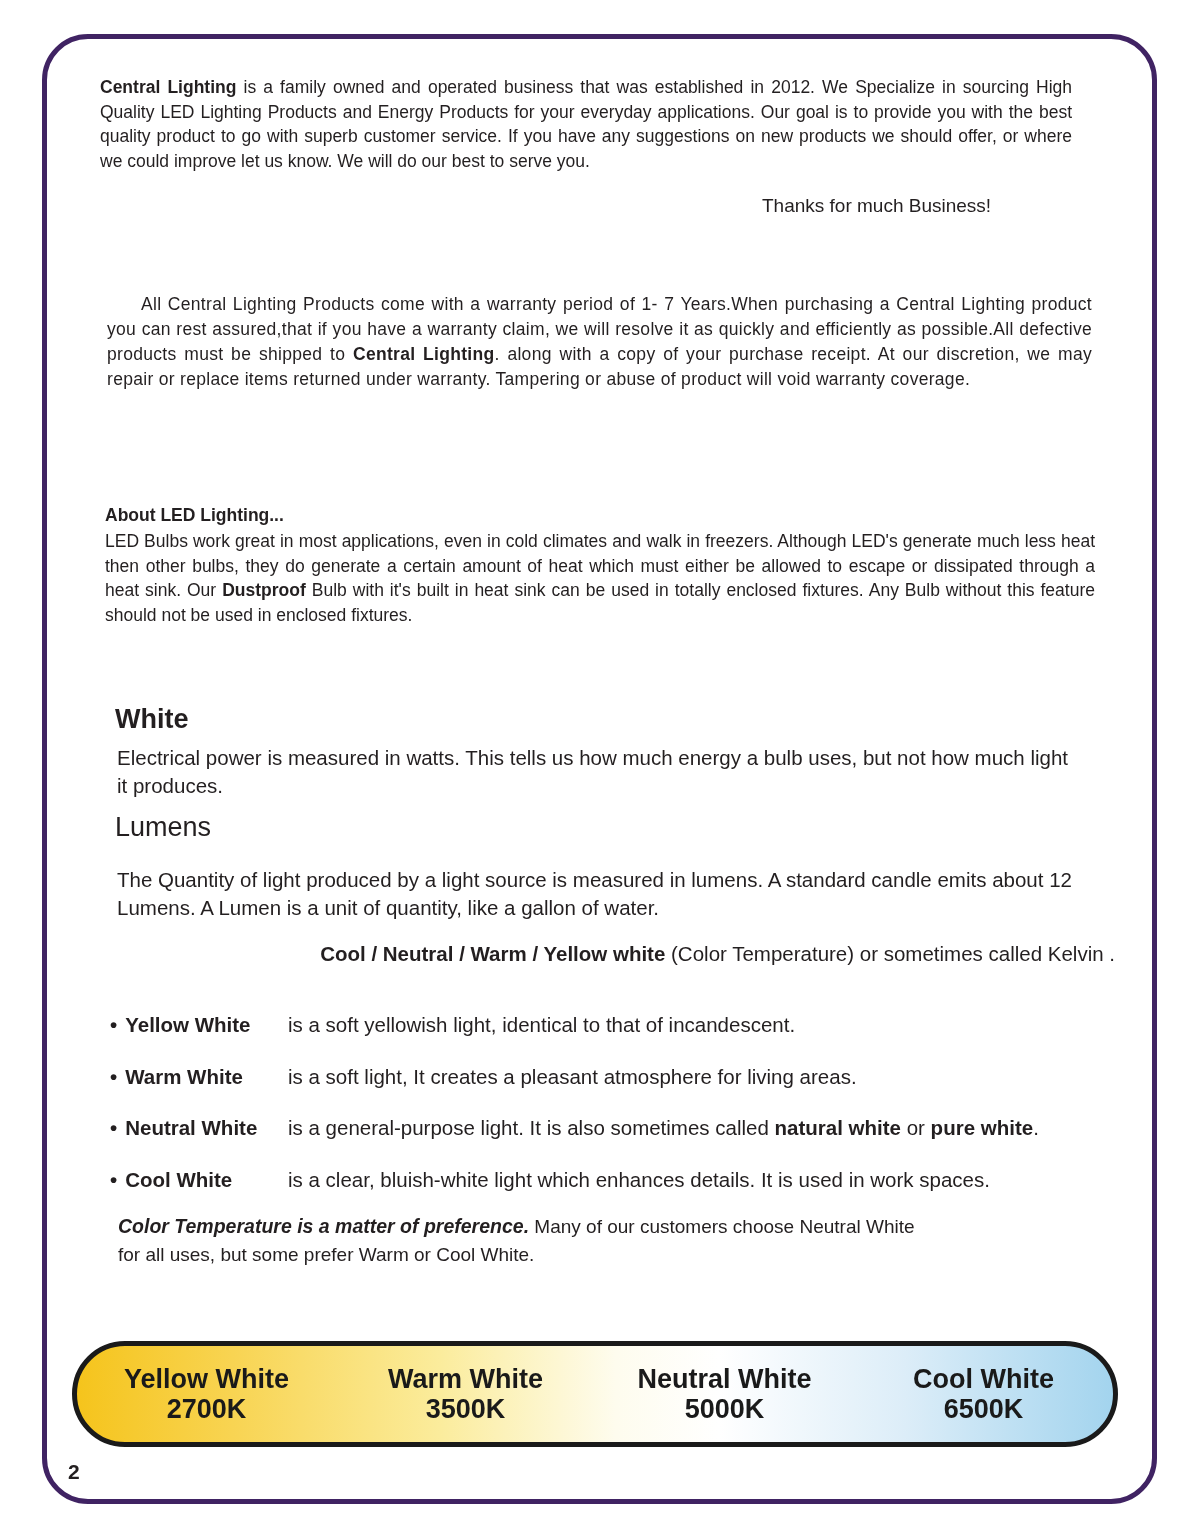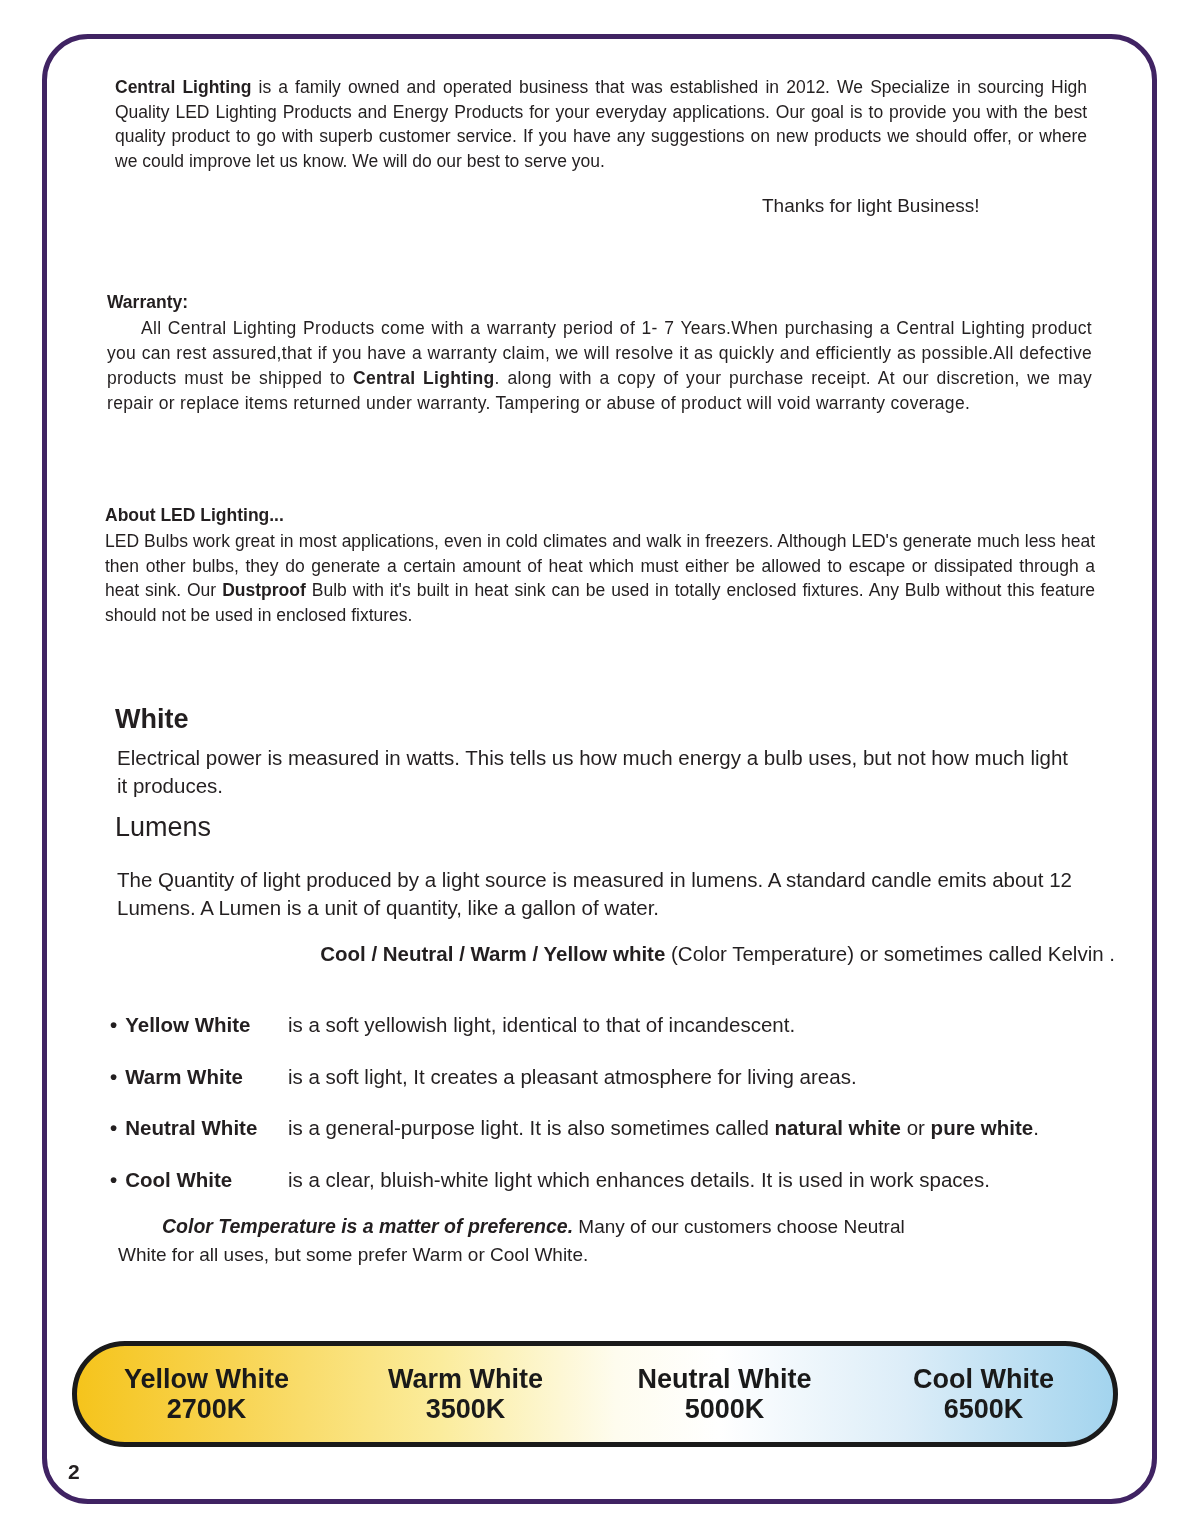--- a/index.html
+++ b/index.html
@@ -18,21 +18,21 @@
     left: 42px; top: 34px;
     width: 1115px; height: 1470px;
     border: 5px solid #402363;
     border-radius: 46px;
     pointer-events: none;
   }
 
   .abs { position: absolute; }
 
   .intro {
-    left: 115px; top: 75px; width: 972px;
+    left: 100px; top: 75px; width: 972px;
     font-size: 17.5px; line-height: 24.7px;
     text-align: justify;
   }
   .thanks {
     left: 762px; top: 195px;
     font-size: 19px;
   }
 
   .section-sm h3 {
     font-size: 17.5px; font-weight: bold; margin-bottom: 3px;
@@ -58,21 +58,21 @@
   .kelvin-line b { font-weight: bold; }
 
   .bullet-list { left: 110px; top: 1012px; width: 1035px; }
   .bullet-item { display: flex; margin-bottom: 26.5px; font-size: 20.5px; line-height: 25px; }
   .bullet-term { flex: 0 0 178px; font-weight: bold; white-space: nowrap; }
   .bullet-term::before { content: "\2022"; font-weight: bold; margin-right: 8px; }
   .bullet-desc { flex: 1; }
   .bullet-desc b { font-weight: bold; }
 
   .preference { left: 118px; top: 1212px; width: 800px; font-size: 19px; line-height: 28px; }
-  .preference .lead { font-weight: bold; font-style: italic; font-size: 19.5px; margin-left: 44px; }
+  .preference .lead { font-weight: bold; font-style: italic; font-size: 19.5px; }
 
   .temp-bar {
     left: 72px; top: 1341px;
     width: 1046px; height: 106px;
     border: 5px solid #1a1a1a;
     border-radius: 53px;
     display: flex;
     align-items: center;
     
     background: #fff;
@@ -88,24 +88,23 @@
 
   .page-number { left: 68px; top: 1460px; font-size: 21px; font-weight: bold; }
 </style>
 </head>
 <body>
 
 <div class="page-border" style="border-color: rgb(64, 35, 99);"></div>
 
 <p class="abs intro"><b>Central Lighting</b><span> is a family owned and operated business that was established in 2012. We Specialize in sourcing High Quality LED Lighting Products and Energy Products for your everyday applications. Our goal is to provide you with the best quality product to go with superb customer service. If you have any suggestions on new products we should offer, or where we could improve let us know. We will do our best to serve you.</span></p>
 
-<p class="abs thanks">Thanks for light Business!</p>
+<p class="abs thanks">Thanks for much Business!</p>
 
 <section class="abs section-sm warranty">
-  <h3>Warranty:</h3>
   <p><span>All Central Lighting Products come with a warranty period of 1- 7 Years.When purchasing a Central Lighting product you can rest assured,that if you have a warranty claim, we will resolve it as quickly and efficiently as possible.All defective products must be shipped to </span><b>Central Lighting</b><span>. along with a copy of your purchase receipt. At our discretion, we may repair or replace items returned under warranty. Tampering or abuse of product will void warranty coverage.</span></p>
 </section>
 
 <section class="abs section-sm about-led">
   <h3>About LED Lighting...</h3>
   <p><span>LED Bulbs work great in most applications, even in cold climates and walk in freezers. Although LED's generate much less heat then other bulbs, they do generate a certain amount of heat which must either be allowed to escape or dissipated through a heat sink. Our </span><b>Dustproof</b><span> Bulb with it's built in heat sink can be used in totally enclosed fixtures. Any Bulb without this feature should not be used in enclosed fixtures.</span></p>
 </section>
 
 <h2 class="abs watts-heading">White</h2>
 <p class="abs watts-body">Electrical power is measured in watts. This tells us how much energy a bulb uses, but not how much light it produces.</p>

